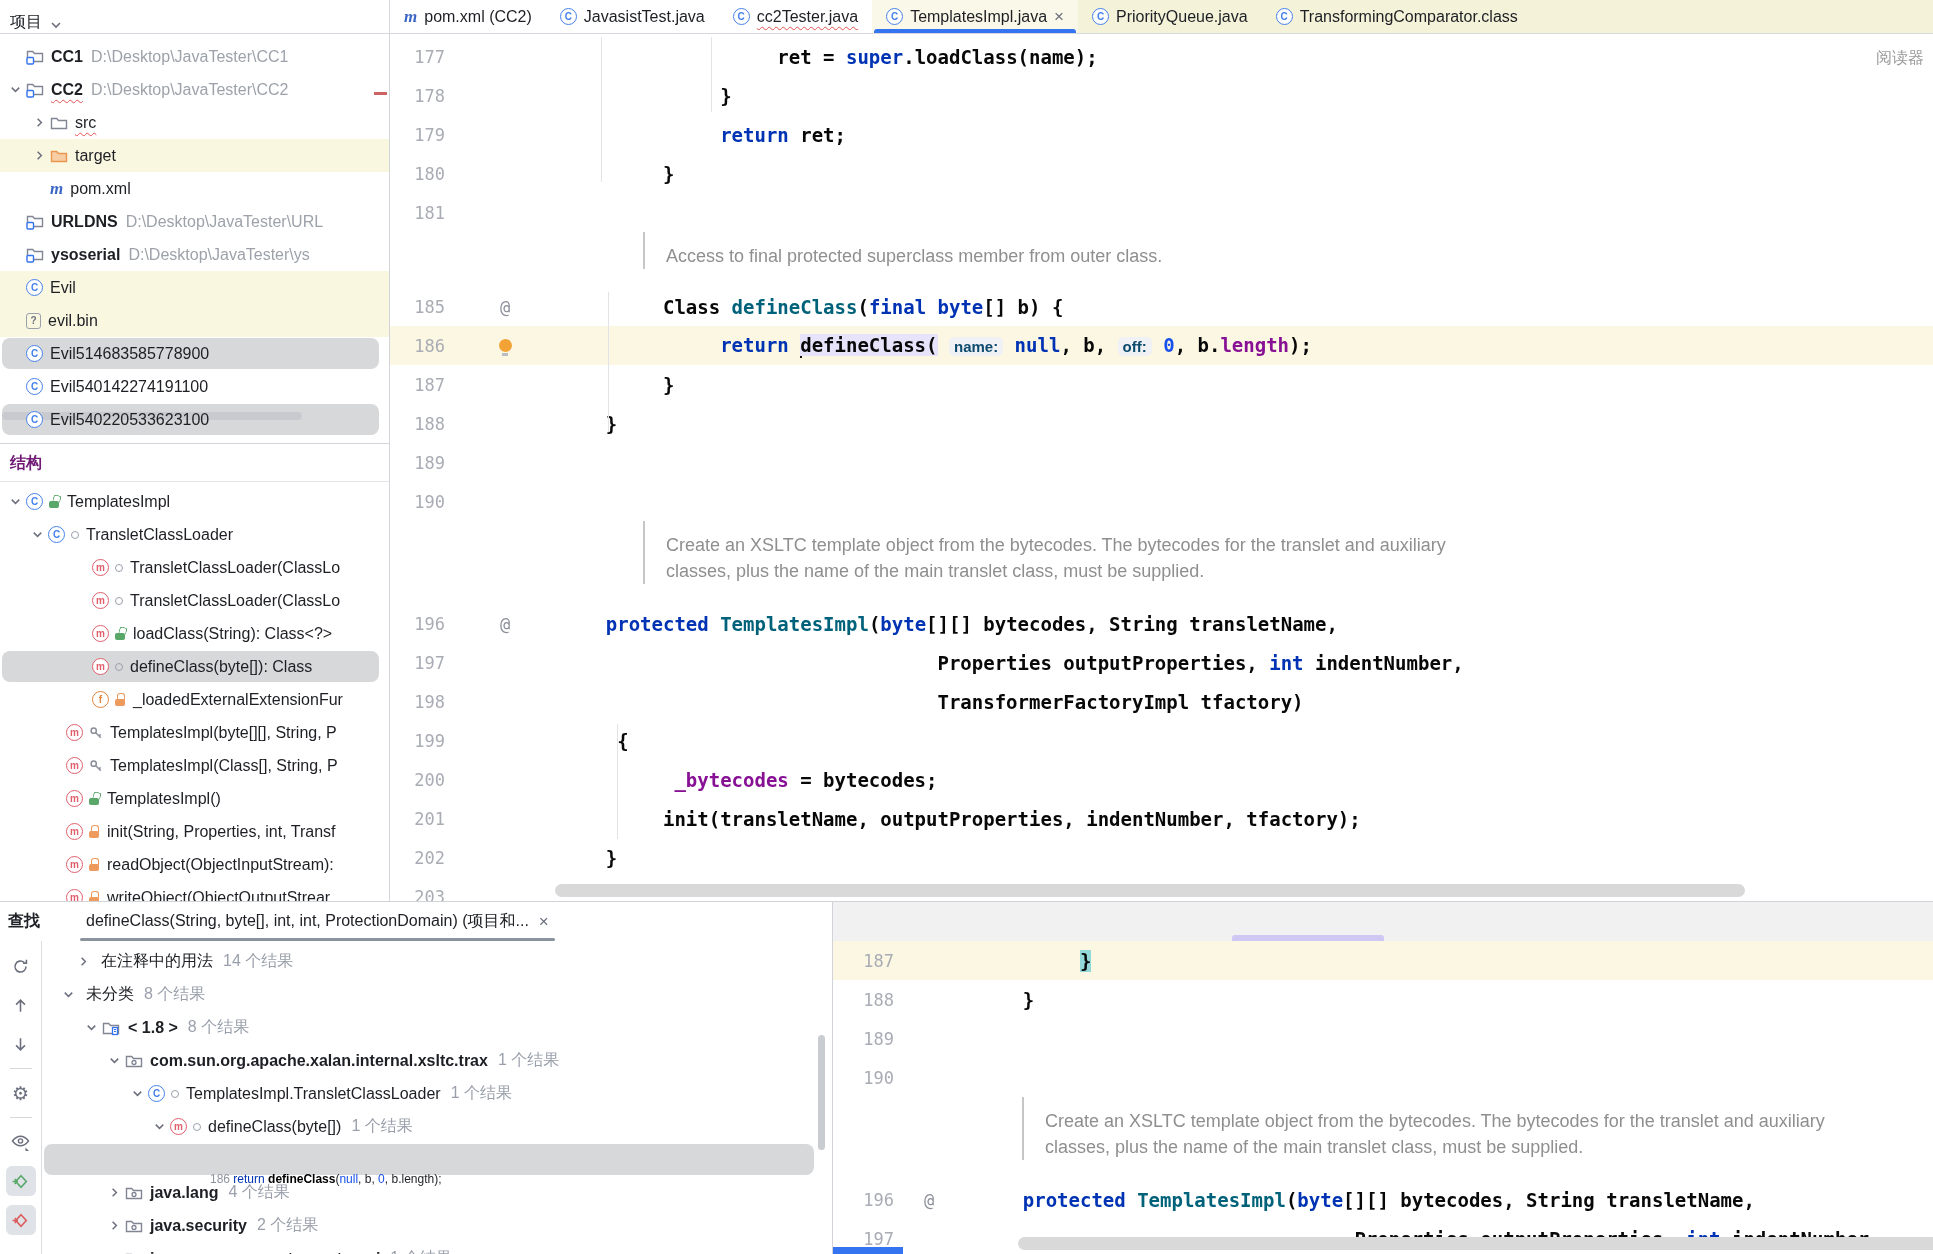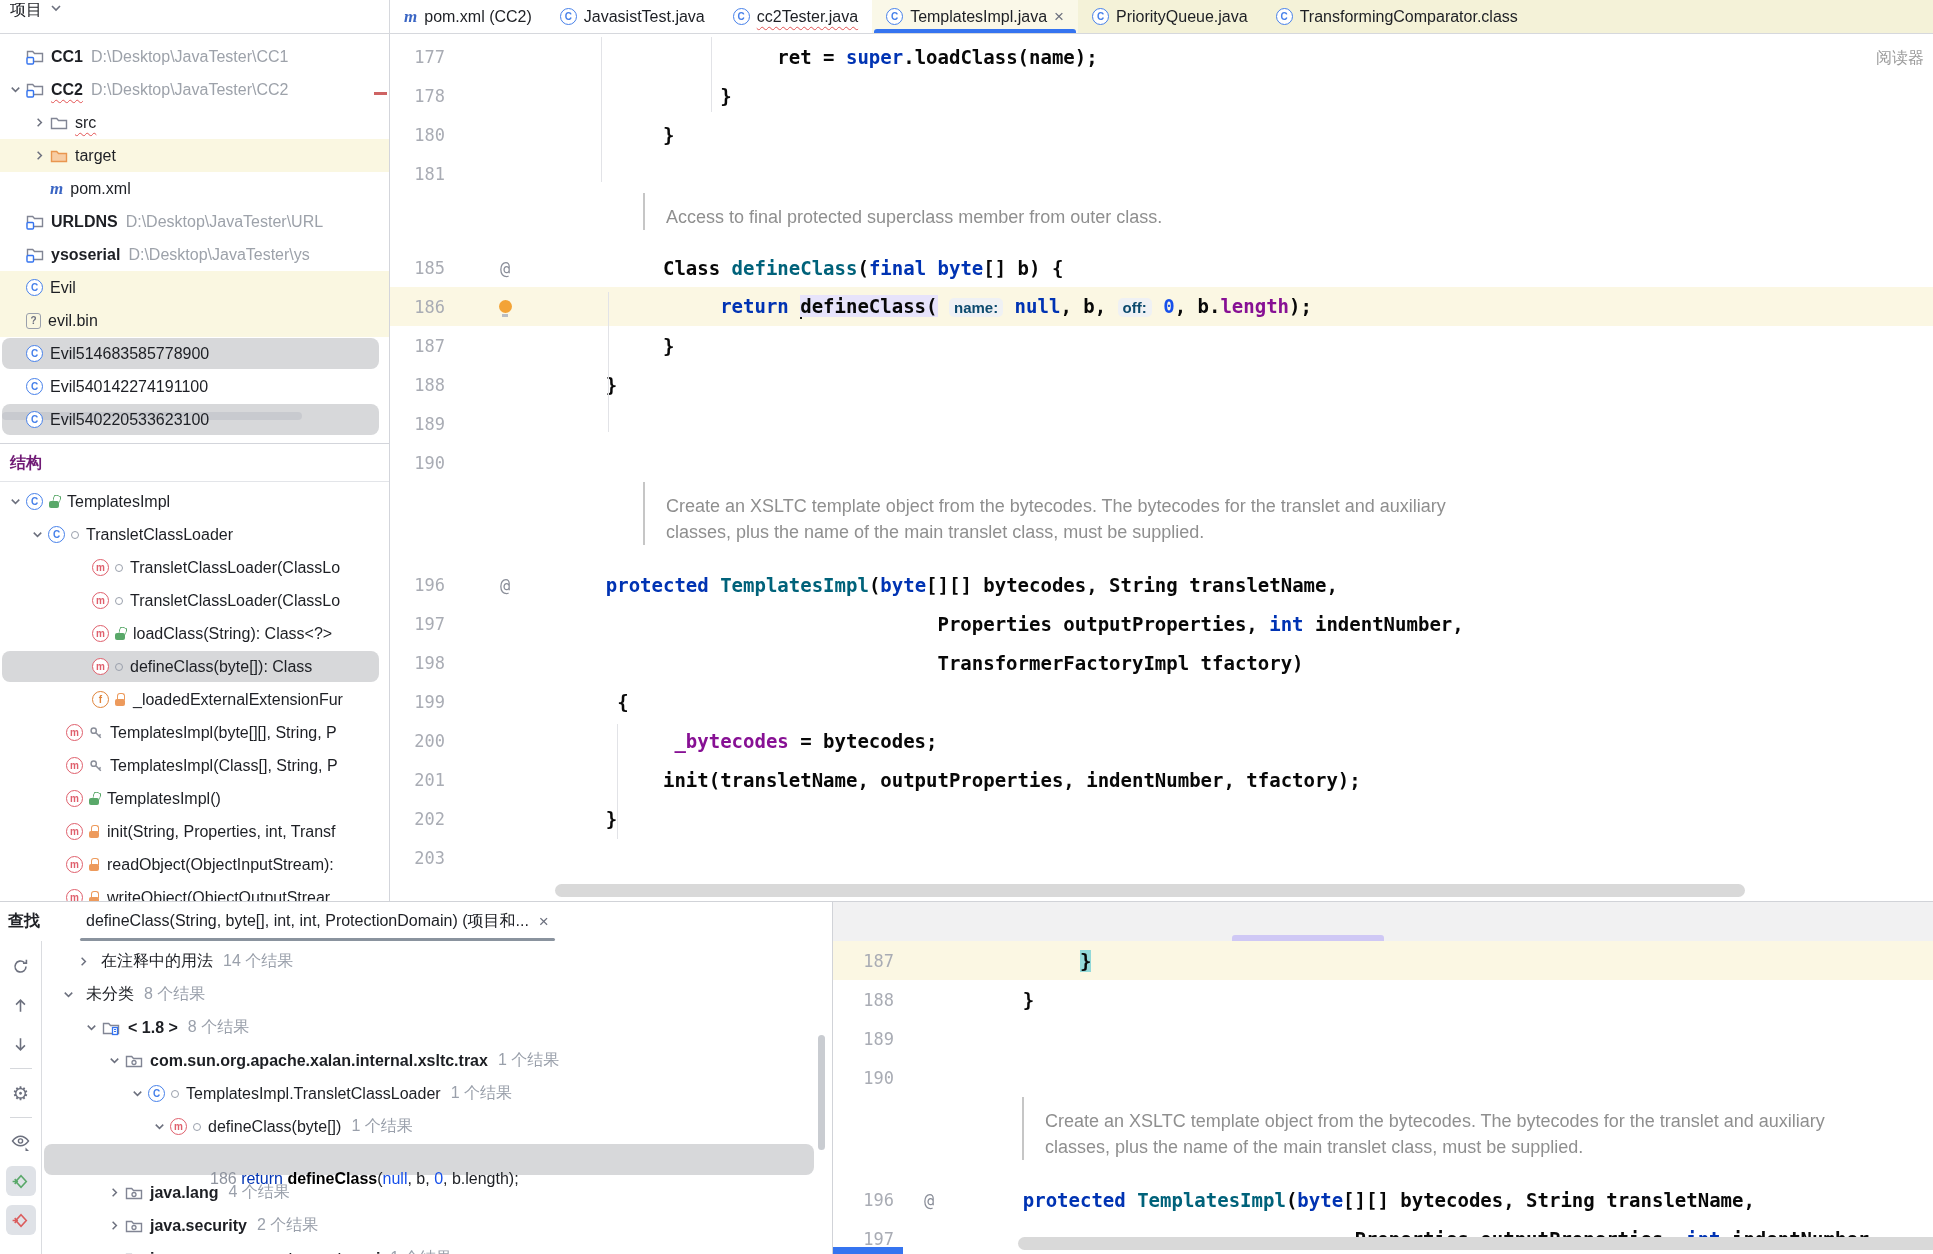--- a/index.html
+++ b/index.html
@@ -2,21 +2,21 @@
 <html><head>
 <meta charset="utf-8">
 <style>
   * { margin:0; padding:0; box-sizing:border-box; }
   html,body { width:1933px; height:1254px; overflow:hidden; }
   body { font-family:"Liberation Sans",sans-serif; background:#fff; color:#1D1F24; }
   .app { position:relative; width:1933px; height:1254px; overflow:hidden; background:#fff; }
 
   
   .tabbar { position:absolute; left:0; top:0; width:1933px; height:34px; border-bottom:1px solid #D6D8DD; display:flex; }
-  .tabbar-left { width:390px; height:100%; display:flex; align-items:flex-start; padding-left:10px; gap:6px; border-right:1px solid #D6D8DD; background:#fff; }
+  .tabbar-left { width:390px; height:100%; display:flex; align-items:flex-end; padding-left:10px; gap:6px; border-right:1px solid #D6D8DD; background:#fff; }
   .tabbar-left .lbl { font-size:16px; color:#202227; }
   .tabs { flex:1; display:flex; height:100%; }
   .tab { display:flex; align-items:center; gap:7px; padding:0 14px; font-size:16px; color:#20222
 7; position:relative; white-space:nowrap; }
   .tab.yellow { background:#F4F2D8; }
   .tab.active { background:#FAF8E8; }
   .tab.active::after { content:''; position:absolute; left:2px; right:2px; bottom:0; height:4px; background:#3574F0; border-radius:3px 3px 0 0; }
   .tabs-fill { flex:1; background:#F4F2D8; }
   .err-squiggle { text-decoration:underline wavy #E35252 1px; text-underline-offset:4px; }
 
@@ -76,21 +76,21 @@
   .tbtn { width:30px; height:30px; display:flex; align-items:center; justify-content:center; border-radius:6px; }
   .tbtn.sel { background:#DFE2E7; }
   .tdiv { width:22px; height:1px; background:#D6D8DC; }
   .find-tree { position:absolute; left:42px; top:945px; width:776px; height:309px; overflow:hidden; }
   .frow { display:flex; align-items:center; height:33px; font-size:16px; white-space:nowrap; position:relative; }
   .frow .cnt { margin-left:10px; color:#9AA0AB; }
   .frow .nm.bold { font-weight:700; }
   .frow .nm { margin-left:7px; }
   .frow.sel::before { content:''; position:absolute; left:2px; right:4px; top:1px; bottom:1px; background:#D7D8DA; border-radius:8px; }
   .frow > * { position:relative; }
-  .fcode { font-size:16px; white-space:pre;margin-top:38px; }
+  .fcode { font-size:12px; white-space:pre;margin-top:38px; }
   .fcode .gray { color:#8E939E; } .fcode .kw { color:#0033B3; } .fcode .b { font-weight:700; color:#000; }
   .fcode .num { color:#1750EB; } .fcode .p { color:#1D1F24; }
   .find-vscroll { position:absolute; left:818px; top:1035px; width:7px; height:115px; background:#C9CCD1; border-radius:4px; }
   .prev-divider { position:absolute; left:832px; top:902px; width:1px; height:352px; background:#D1D3D8; }
 
   
   .prevpane { position:absolute; left:833px; top:902px; width:1100px; height:352px; overflow:hidden; background:#fff; }
   .prev-grayband { position:absolute; left:0; top:0; width:1100px; height:39px; background:#F1F1F2; }
   .prev-lavender { position:absolute; left:399px; top:33px; width:152px; height:6px; background:#CFC8F5; border-radius:3px 3px 0 0; }
   .prev-lines { position:absolute; left:0; top:39px; width:1100px; }
@@ -479,20 +479,25 @@
           <span class="lnum">177</span>
           <span class="ann"></span>
           <span class="ecode"><span class="cs p">                   ret = </span><span class="cs kw">super</span><span class="cs p">.loadClass(name);</span></span>
         </div>
         <div class="eline">
           <span class="lnum">178</span>
           <span class="ann"></span>
           <span class="ecode"><span class="cs p">              }</span></span>
         </div>
         <div class="eline">
+          <span class="lnum">179</span>
+          <span class="ann"></span>
+          <span class="ecode"><span class="cs p">              </span><span class="cs kw">return</span><span class="cs p"> ret;</span></span>
+        </div>
+        <div class="eline">
           <span class="lnum">180</span>
           <span class="ann"></span>
           <span class="ecode"><span class="cs p">         }</span></span>
         </div>
         <div class="eline">
           <span class="lnum">181</span>
           <span class="ann"></span>
           <span class="ecode"></span>
         </div>
         <div class="edoc" style="height:55px"><div class="edoc-inner"><div>Access to final protected superclass member from outer class.</div></div></div>

